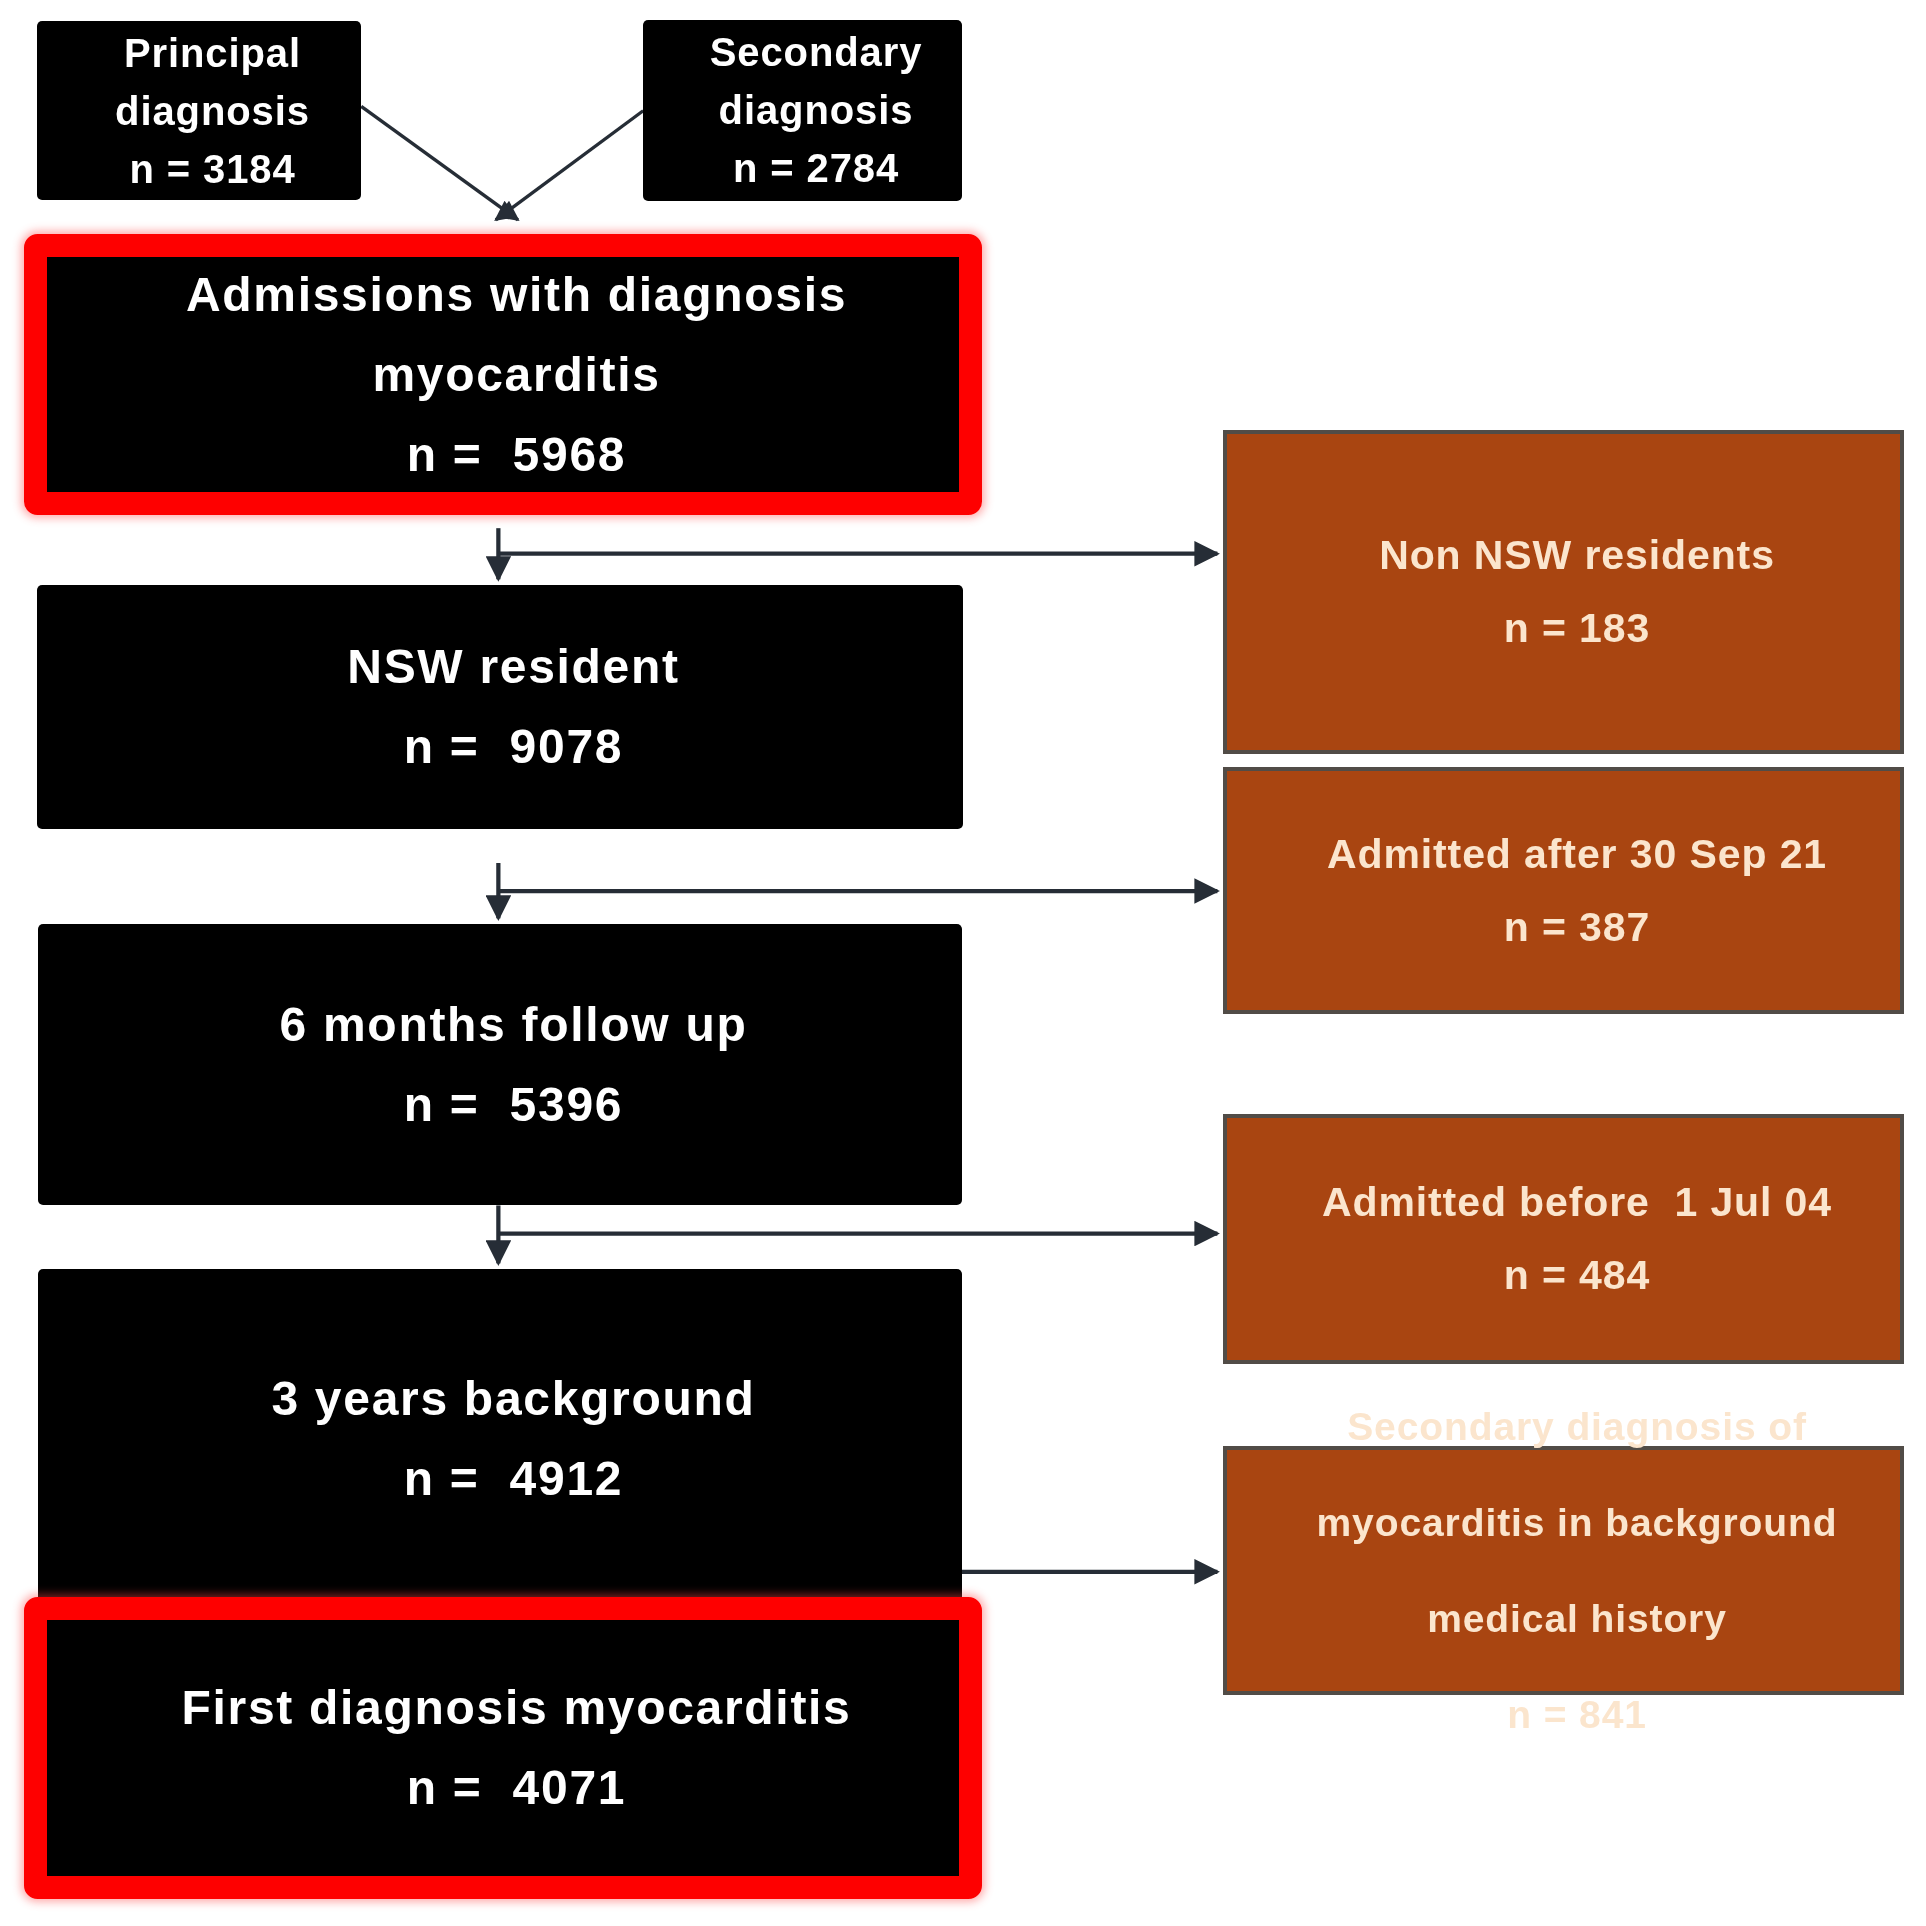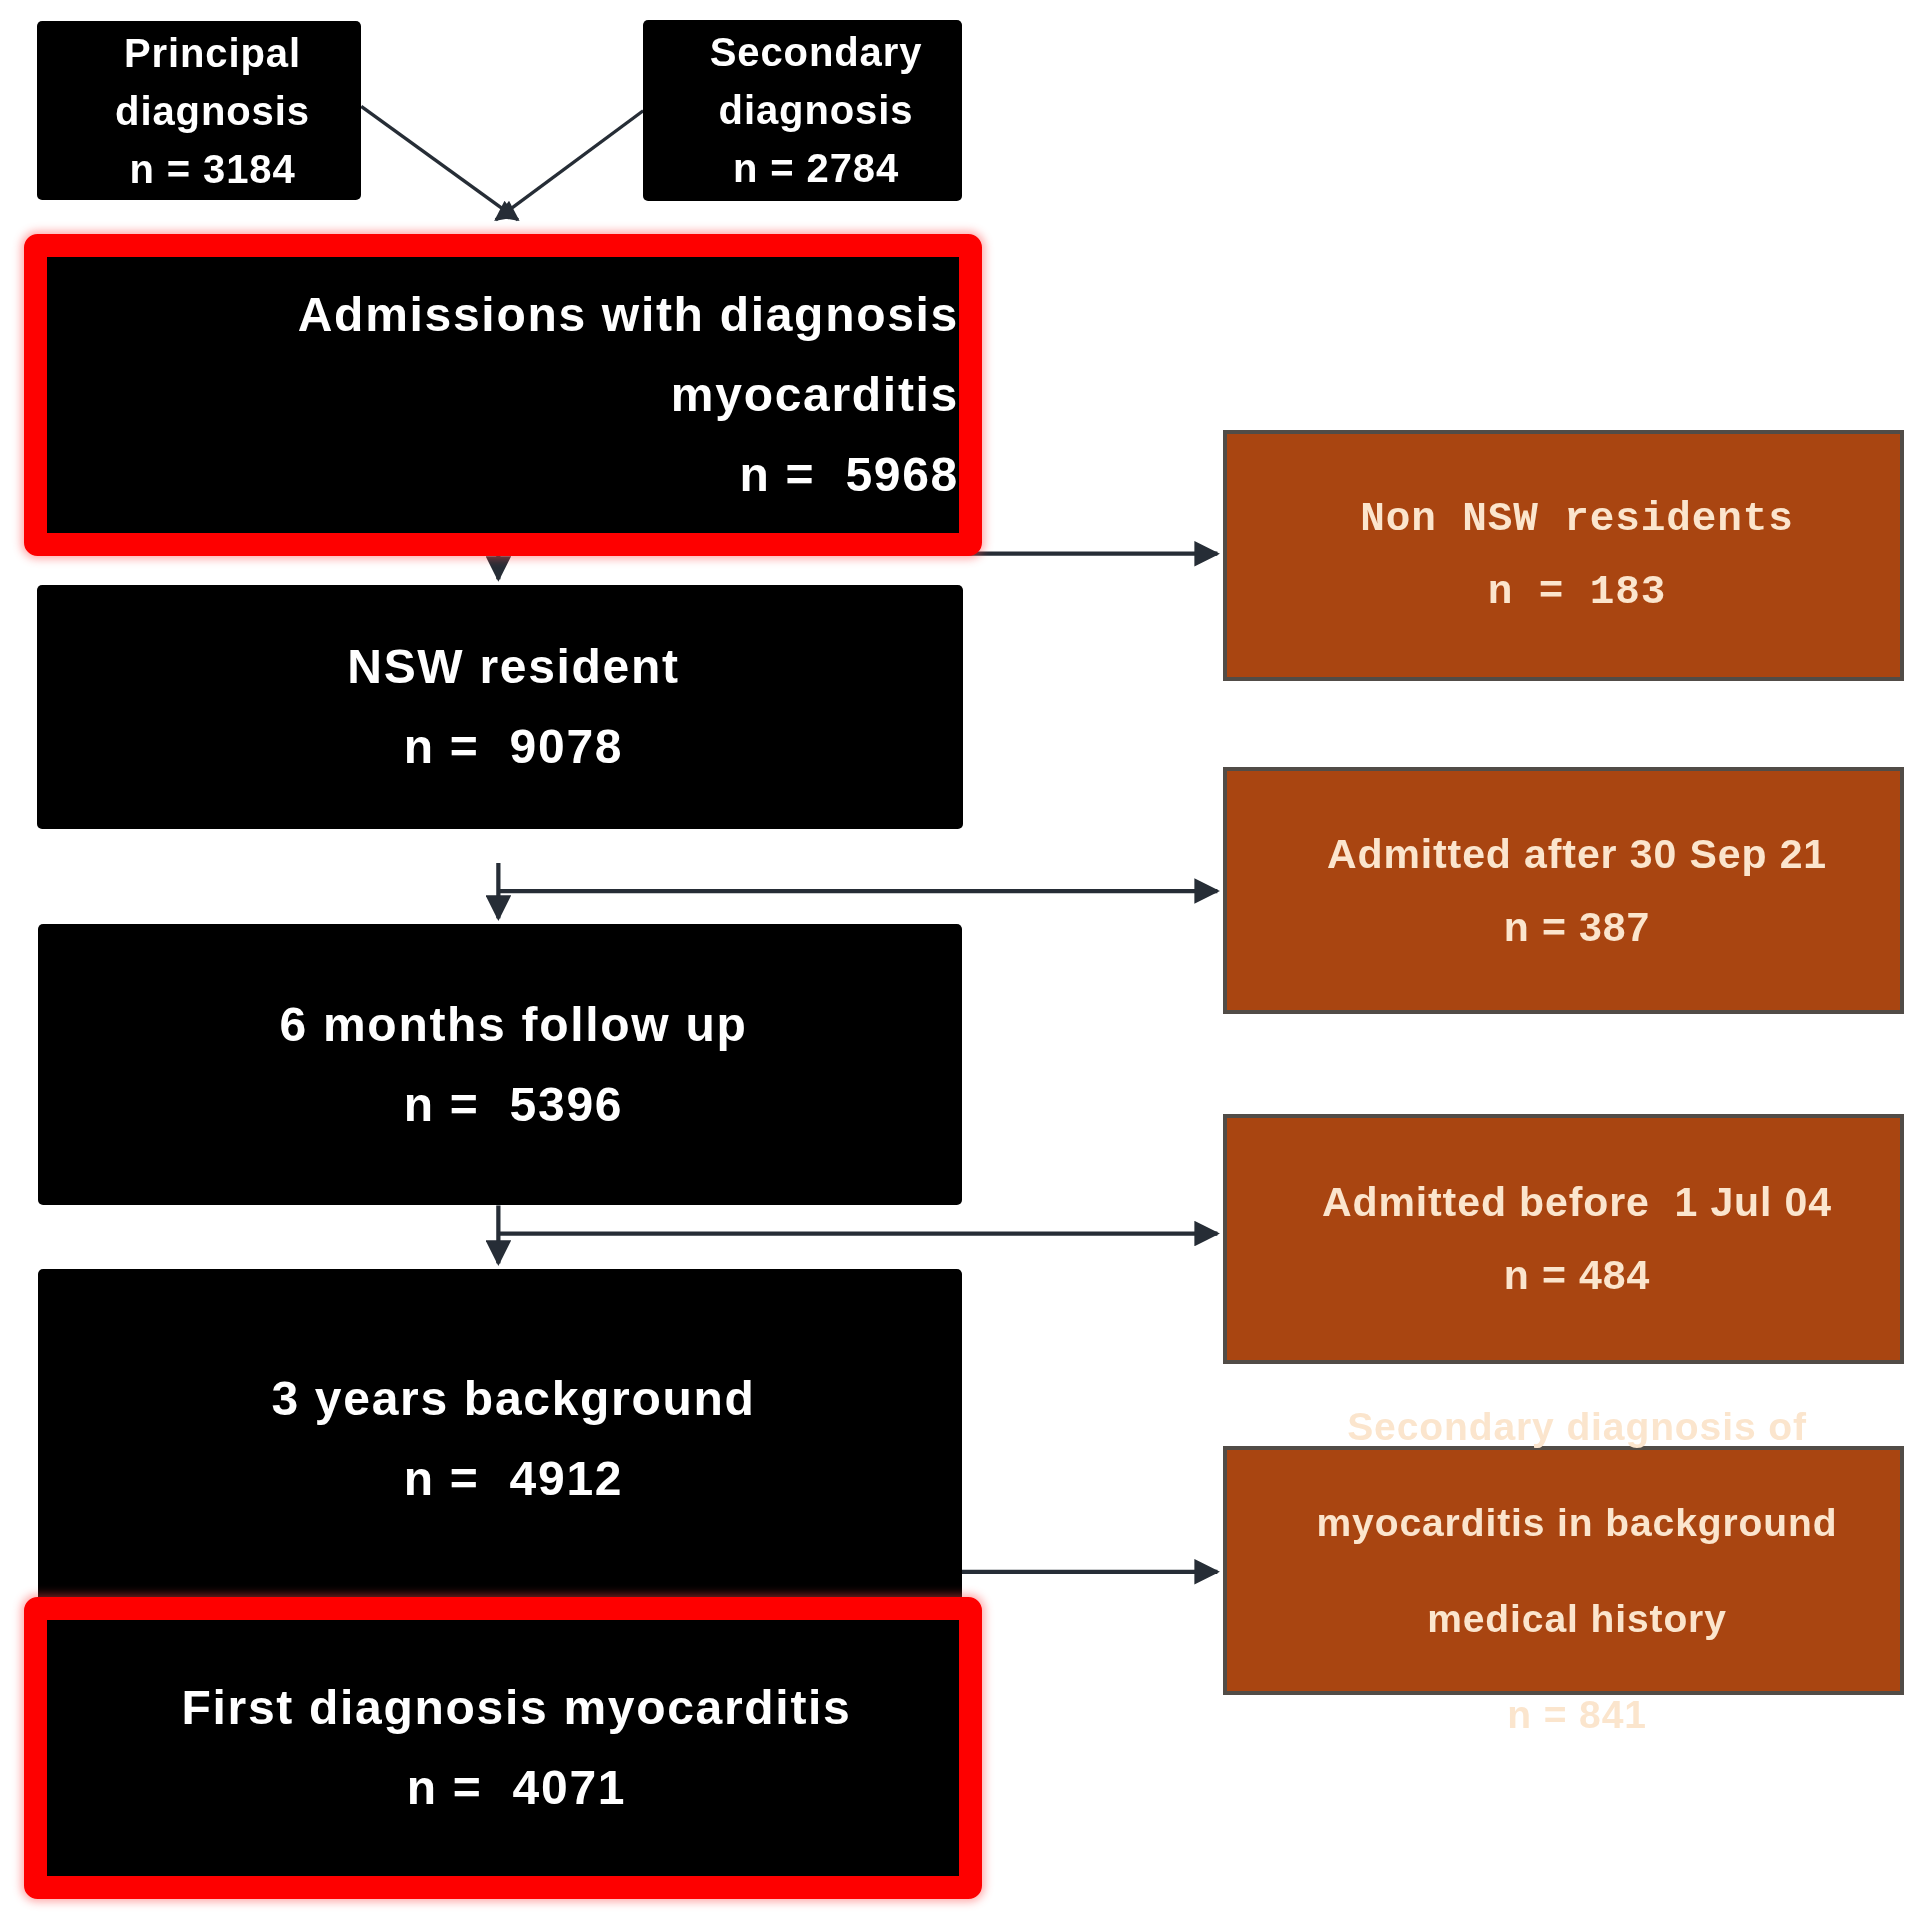--- a/index.html
+++ b/index.html
@@ -69,21 +69,21 @@
     <div class="line">diagnosis</div>
     <div class="line">n = 3184</div>
   </div>
 
 <div class="box black-box source-box" style="left:643px;top:19.6px;width:319px;height:181px;">
     <div class="line">Secondary</div>
     <div class="line">diagnosis</div>
     <div class="line">n = 2784</div>
   </div>
 
-<div class="box black-box main-box highlight" style="left:24px;top:234px;width:958px;height:322px;align-items:flex-end;">
+<div class="box black-box main-box highlight" style="left:24px;top:234px;width:958px;height:281px;">
     <div class="line">Admissions with diagnosis</div>
     <div class="line">myocarditis</div>
     <div class="line">n =  5968</div>
   </div>
 
 <div class="box black-box main-box" style="left:37px;top:585px;width:926px;height:244px;">
     <div class="line">NSW resident</div>
     <div class="line">n =  9078</div>
   </div>
 
@@ -95,21 +95,21 @@
 <div class="box black-box main-box" style="left:38px;top:1269px;width:924px;height:340px;">
     <div class="line">3 years background</div>
     <div class="line">n =  4912</div>
   </div>
 
 <div class="box black-box main-box highlight" style="left:24px;top:1597px;width:958px;height:302px;">
     <div class="line">First diagnosis myocarditis</div>
     <div class="line">n =  4071</div>
   </div>
 
-<div class="box excl-box" style="left:1223px;top:430px;width:681px;height:251px;font-family:Liberation Mono, monospace;">
+<div class="box excl-box" style="left:1223px;top:430px;width:681px;height:324px;">
     <div class="line">Non NSW residents</div>
     <div class="line">n = 183</div>
   </div>
 
 <div class="box excl-box" style="left:1223px;top:767px;width:681px;height:247px;">
     <div class="line">Admitted after 30 Sep 21</div>
     <div class="line">n = 387</div>
   </div>
 
 <div class="box excl-box" style="left:1223px;top:1114px;width:681px;height:250px;">

